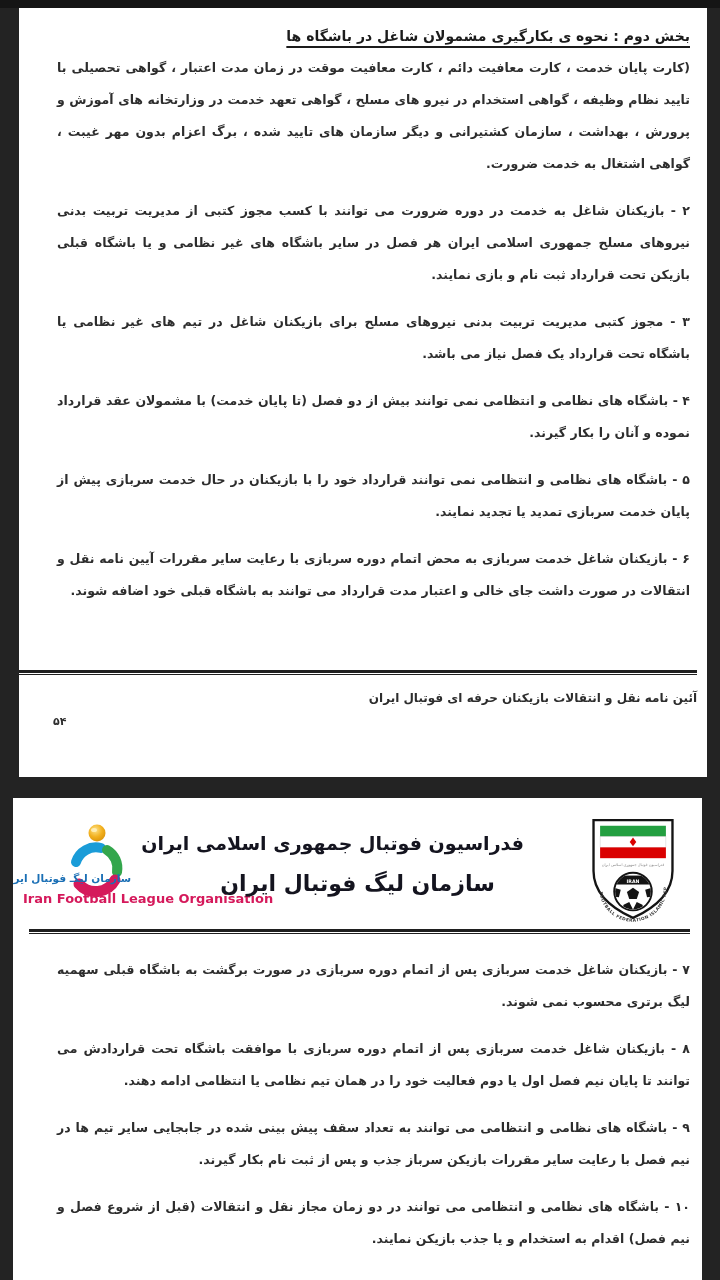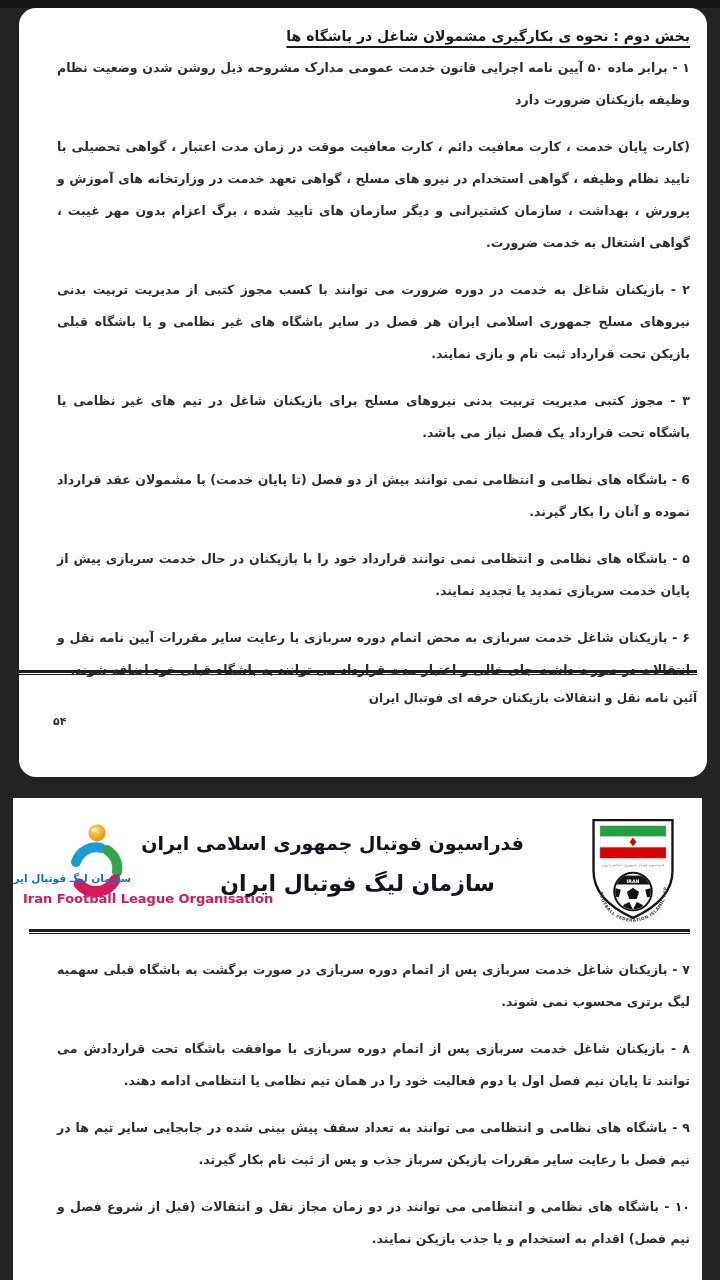--- a/index.html
+++ b/index.html
@@ -5,21 +5,21 @@
   * { margin:0; padding:0; box-sizing:border-box; }
   html,body { width:720px; height:1280px; overflow:hidden; }
   body {
     background:#232323;
     font-family:"DejaVu Sans", sans-serif;
     position:relative;
   }
   .top-strip { position:absolute; left:0; top:0; width:720px; height:8px; background:#151515; }
 
   .page { position:absolute; background:#ffffff; }
-  #page1 { left:19px; top:8px;   width:688px; height:769px;border-radius:17px; }
+  #page1 { left:19px; top:8px;   width:688px; height:769px; }
   #page2 { left:13px; top:798px; width:689px; height:482px; overflow:hidden; }
 
   
   .content { direction:rtl; }
   .doc-title {
     font-size:14px; font-weight:bold; color:#1c1c1c; line-height:32px;
     text-decoration:underline; text-decoration-thickness:1.5px; text-underline-offset:5px;
     text-align:right;
   }
   p.para {
@@ -69,25 +69,24 @@
 </head>
 <body>
 
 <div class="top-strip"></div>
 
 <div style="position:absolute;inset:0;">
 
   <div class="page" id="page1">
     <div class="content">
       <div class="doc-title">بخش دوم : نحوه ی بکارگیری مشمولان شاغل در باشگاه ها</div>
-      <p class="para">۱ - برابر ماده ۵۰ آیین نامه اجرایی قانون خدمت عمومی مدارک مشروحه ذیل روشن شدن وضعیت نظام وظیفه بازیکنان ضرورت دارد</p>
       <p class="para">(کارت پایان خدمت ، کارت معافیت دائم ، کارت معافیت موقت در زمان مدت اعتبار ، گواهی تحصیلی با تایید نظام وظیفه ، گواهی استخدام در نیرو های مسلح ، گواهی تعهد خدمت در وزارتخانه های آموزش و پرورش ، بهداشت ، سازمان کشتیرانی و دیگر سازمان های تایید شده ، برگ اعزام بدون مهر غیبت ، گواهی اشتغال به خدمت ضرورت.</p>
       <p class="para">۲ - بازیکنان شاغل به خدمت در دوره ضرورت می توانند با کسب مجوز کتبی از مدیریت تربیت بدنی نیروهای مسلح جمهوری اسلامی ایران هر فصل در سایر باشگاه های غیر نظامی و یا باشگاه قبلی بازیکن تحت قرارداد ثبت نام و بازی نمایند.</p>
       <p class="para">۳ - مجوز کتبی مدیریت تربیت بدنی نیروهای مسلح برای بازیکنان شاغل در تیم های غیر نظامی یا باشگاه تحت قرارداد یک فصل نیاز می باشد.</p>
-      <p class="para">6 - باشگاه های نظامی و انتظامی نمی توانند بیش از دو فصل (تا پایان خدمت) با مشمولان عقد قرارداد نموده و آنان را بکار گیرند.</p>
+      <p class="para">۴ - باشگاه های نظامی و انتظامی نمی توانند بیش از دو فصل (تا پایان خدمت) با مشمولان عقد قرارداد نموده و آنان را بکار گیرند.</p>
       <p class="para">۵ - باشگاه های نظامی و انتظامی نمی توانند قرارداد خود را با بازیکنان در حال خدمت سربازی پیش از پایان خدمت سربازی تمدید یا تجدید نمایند.</p>
       <p class="para">۶ - بازیکنان شاغل خدمت سربازی به محض اتمام دوره سربازی با رعایت سایر مقررات آیین نامه نقل و انتقالات در صورت داشت جای خالی و اعتبار مدت قرارداد می توانند به باشگاه قبلی خود اضافه شوند.</p>
     </div>
     <div class="p1-footer">
       <div class="rule"></div>
       <div class="footer-caption">آئین نامه نقل و انتقالات بازیکنان حرفه ای فوتبال ایران</div>
     </div>
     <div class="page-num">۵۴</div>
   </div>
 

